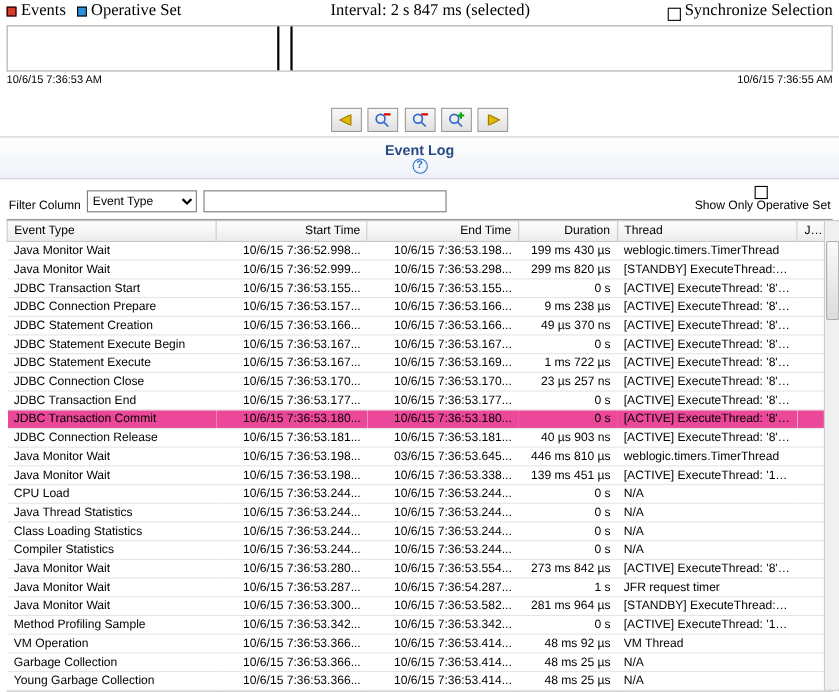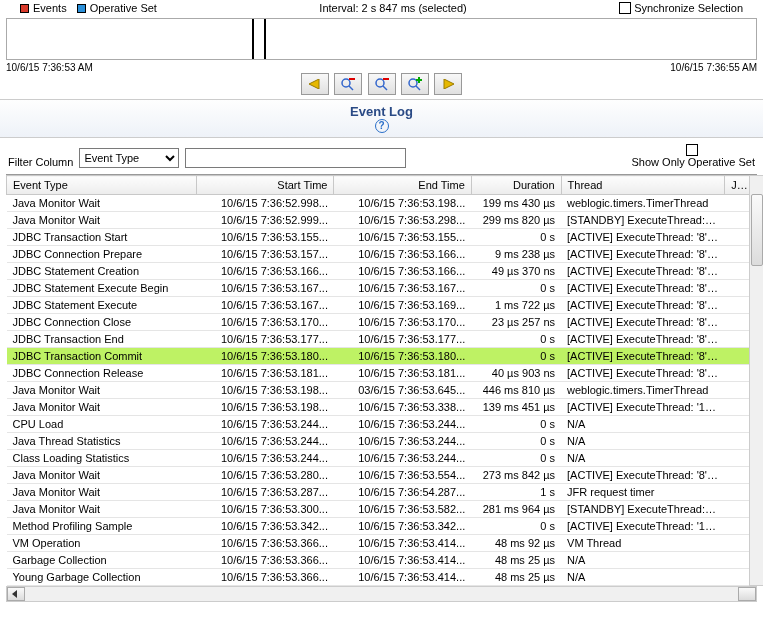--- a/index.html
+++ b/index.html
@@ -10,22 +10,23 @@
     background: #fff;
     color: #000;
     width: 763px;
     height: 629px;
     overflow: hidden;
     position: relative;
   }
   .top-bar {
     display: flex;
     align-items: center;
-    padding: 2px 20px;
-    font-size: 11px;
+    padding: 2px 6px;
+    font-size: 15px;
+    font-family: Liberation Serif, serif;
   }
   .legend-item {
     display: inline-flex;
     align-items: center;
     margin-right: 10px;
   }
   .legend-sq {
     width: 9px; height: 9px;
     border: 1px solid #000;
     margin-right: 4px;
@@ -46,21 +47,21 @@
     width: 14px;
     background: #fff;
     border-left: 2px solid #000;
     border-right: 2px solid #000;
   }
   .timestamps {
     display: flex;
     justify-content: space-between;
     padding: 0 6px;
     font-size: 10px;
-    margin-bottom: 0;
+    margin-bottom: 20px;
     align-items: center;
   }
   .nav-toolbar {
     text-align: center;
     margin-bottom: 4px;
   }
   .nav-btn {
     display: inline-flex;
     align-items: center;
     justify-content: center;
@@ -151,21 +152,21 @@
   table.grid td {
     border-bottom: 1px solid #e5e5e5;
     padding: 2px 6px;
     overflow: hidden;
     white-space: nowrap;
     text-overflow: ellipsis;
     height: 17px;
   }
   table.grid td.right { text-align: right; }
   tr.selected td {
-    background: #bef264;
+    background: #ec4899;
   }
   .vscroll {
     position: absolute;
     right: -8px;
     top: 0;
     width: 16px;
     height: 100%;
     background: #f0f0f0;
     border:1px solid #ccc;
   }
@@ -431,20 +432,28 @@
         </tr>
         <tr>
           <td>Class Loading Statistics</td>
           <td class="right">10/6/15 7:36:53.244...</td>
           <td class="right">10/6/15 7:36:53.244...</td>
           <td class="right">0 s</td>
           <td>N/A</td>
           <td></td>
         </tr>
         <tr>
+          <td>Compiler Statistics</td>
+          <td class="right">10/6/15 7:36:53.244...</td>
+          <td class="right">10/6/15 7:36:53.244...</td>
+          <td class="right">0 s</td>
+          <td>N/A</td>
+          <td></td>
+        </tr>
+        <tr>
           <td>Java Monitor Wait</td>
           <td class="right">10/6/15 7:36:53.280...</td>
           <td class="right">10/6/15 7:36:53.554...</td>
           <td class="right">273 ms 842 µs</td>
           <td>[ACTIVE] ExecuteThread: '8' fo...</td>
           <td></td>
         </tr>
         <tr>
           <td>Java Monitor Wait</td>
           <td class="right">10/6/15 7:36:53.287...</td>

